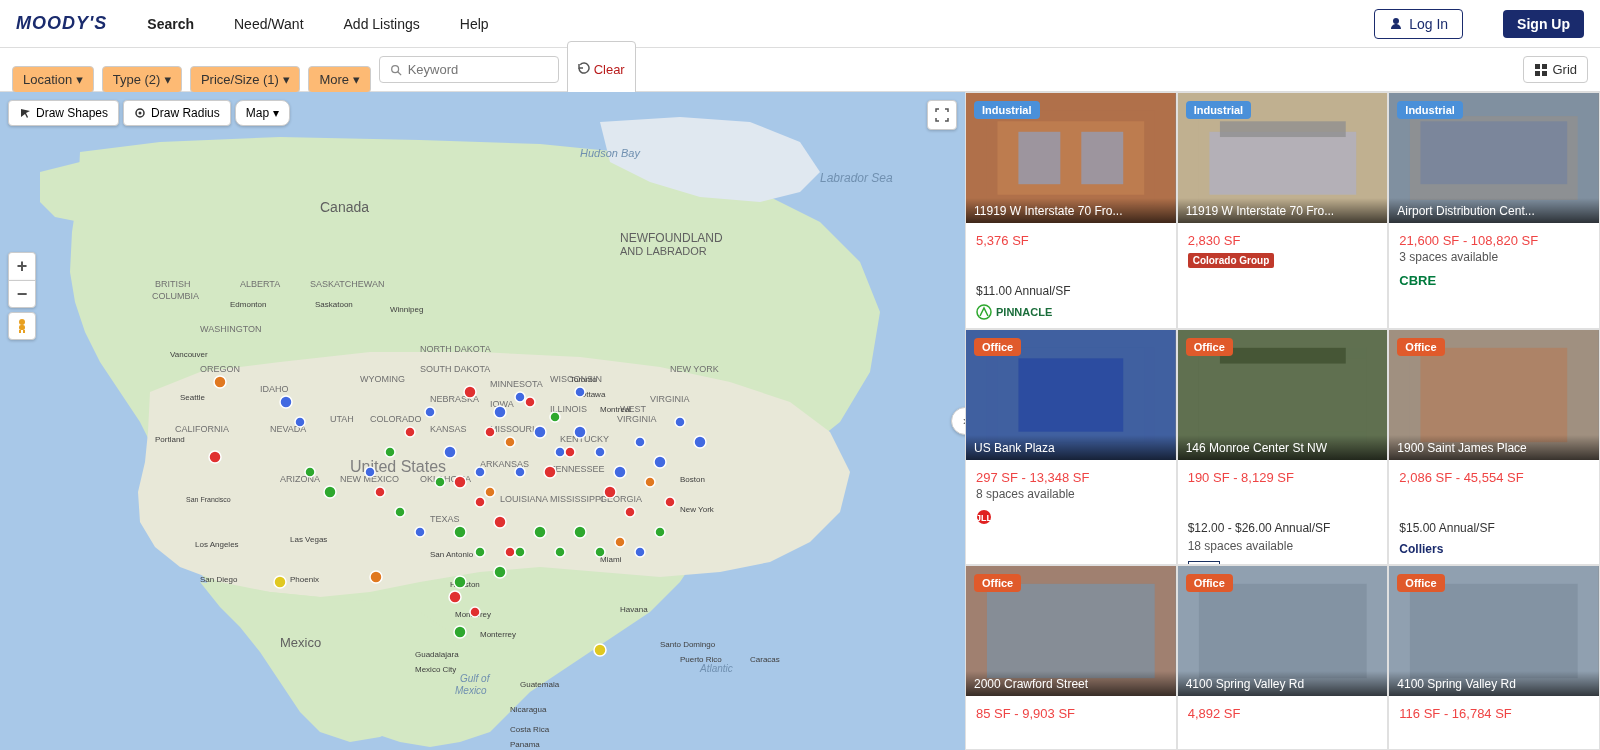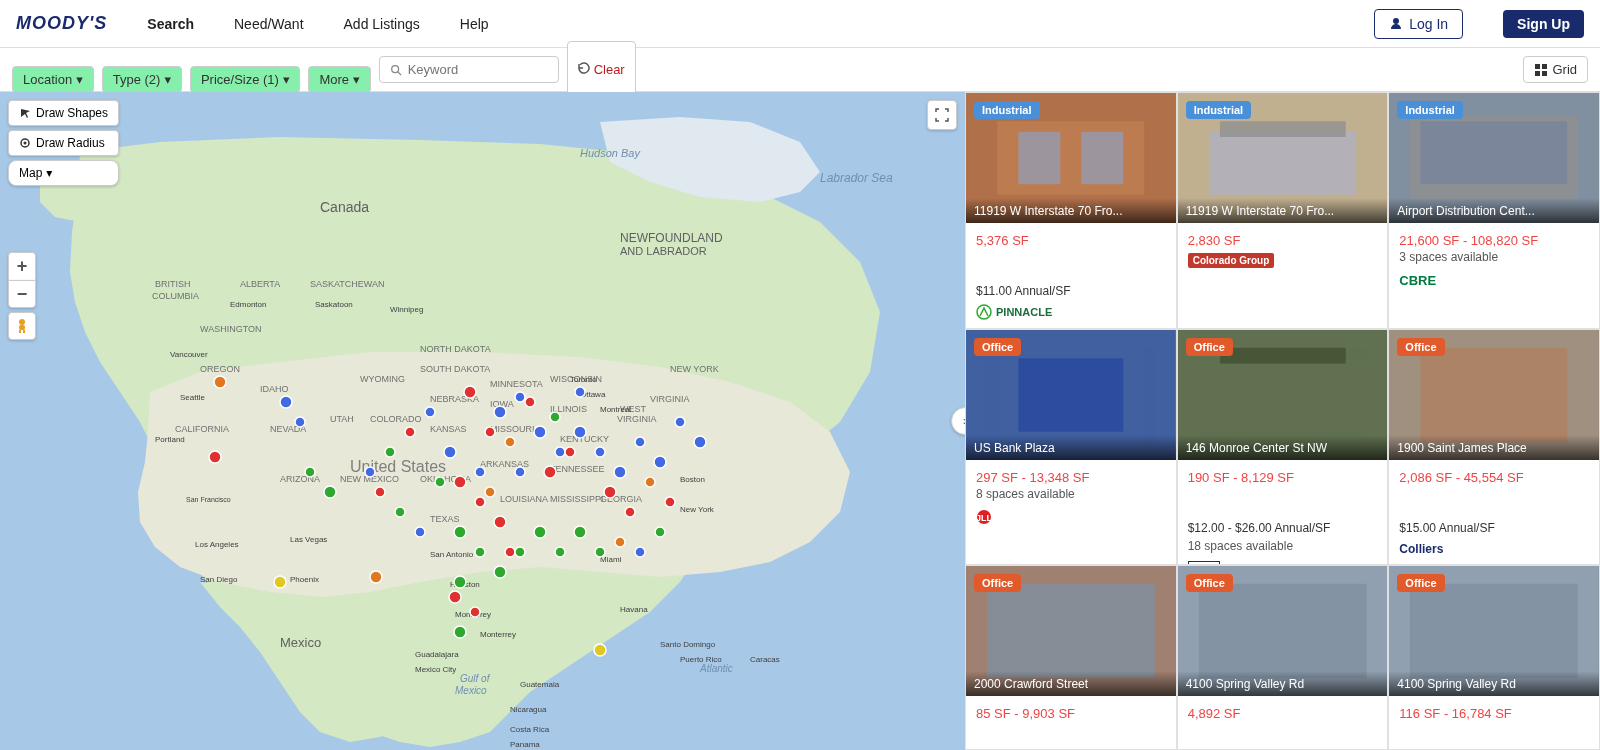--- a/index.html
+++ b/index.html
@@ -59,21 +59,21 @@
       display: flex;
       align-items: center;
       background: #fff;
       border-bottom: 1px solid #ddd;
       padding: 0 12px;
       height: 44px;
       gap: 8px;
     }
     .filter-btn {
       border: 1px solid #ccc;
-      background: #86efac;
+      background: #fdba74;
       padding: 5px 10px;
       border-radius: 4px;
       font-size: 13px;
       cursor: pointer;
       display: flex;
       align-items: center;
       gap: 4px;
       color: #333;
       margin-top: 20px;
     }
@@ -136,21 +136,21 @@
     }
     .map-svg {
       width: 100%;
       height: 100%;
     }
     .map-controls {
       position: absolute;
       top: 8px;
       left: 8px;
       display: flex;
-      flex-direction: column;
+      flex-direction: row;
       gap: 4px;
     }
     .map-ctrl-btn {
       background: #fff;
       border: 1px solid #ccc;
       border-radius: 4px;
       padding: 5px 10px;
       font-size: 12px;
       cursor: pointer;
       display: flex;

